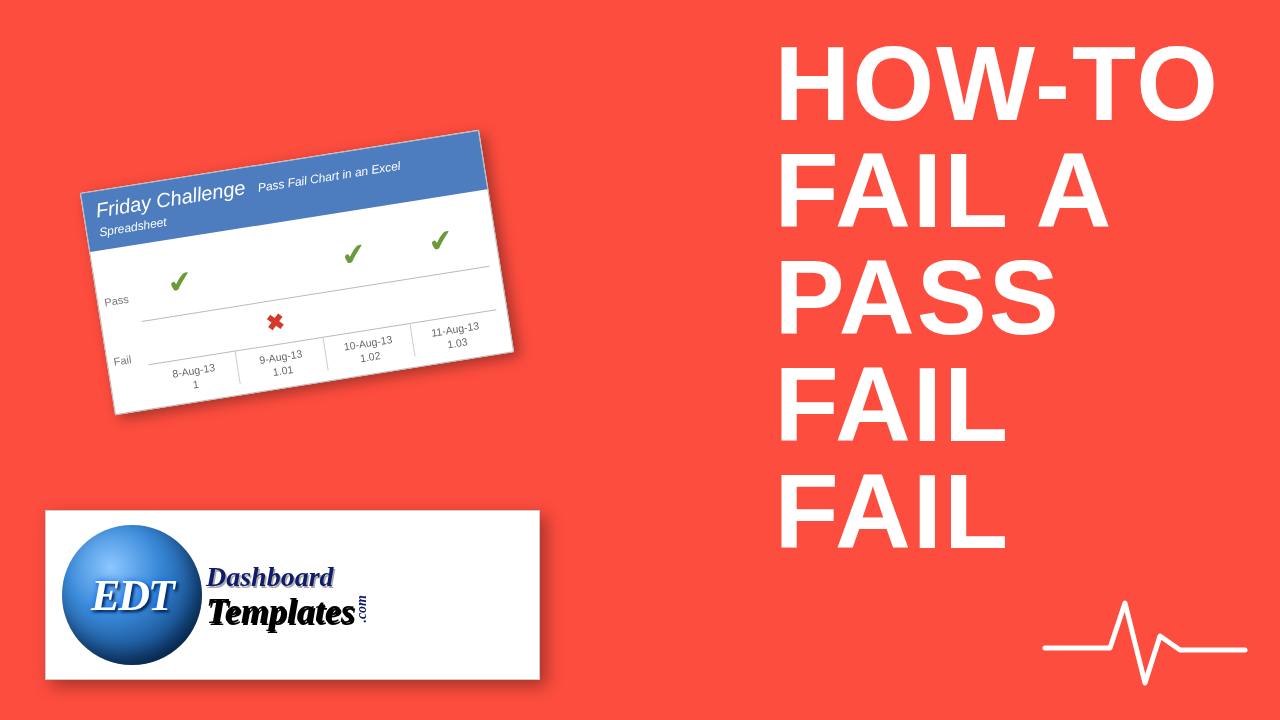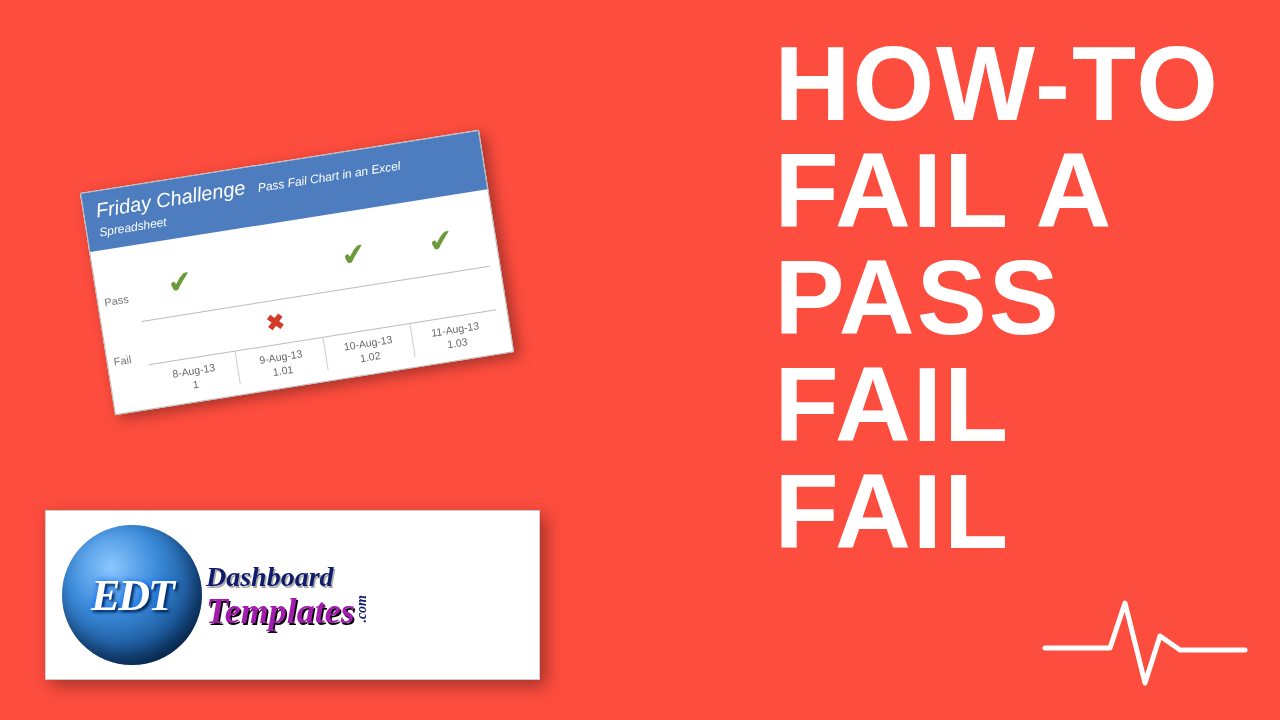--- a/index.html
+++ b/index.html
@@ -129,21 +129,21 @@
     font-style: italic;
     font-weight: 700;
     font-size: 44px;
     color: #fff;
     text-shadow: 0 0 6px #06f, 2px 2px 3px #000;
     letter-spacing: -2px;
   }
   .brand { line-height: 1; font-family: Georgia, "Times New Roman", serif; font-weight: 700; font-style: italic; }
   .brand .l1 { color:#b51d1d; font-size: 54px; text-shadow: 2px 2px 0 #000; position: relative; }
   .brand .l2 { color:#0f1b6b; font-size: 28px; text-shadow: 1.5px 1.5px 0 #aaa; margin-top: 2px; }
-  .brand .l3 { color:#a21caf; font-size: 36px; text-shadow: 1.5px 1.5px 0 #000; margin-top: 2px; }
+  .brand .l3 { color:#000000; font-size: 36px; text-shadow: 1.5px 1.5px 0 #000; margin-top: 2px; }
   .brand .dotcom {
     position: absolute;
     right: -14px;
     bottom: -34px;
     transform: rotate(-90deg);
     transform-origin: right bottom;
     font-size: 14px;
     color: #0f1b6b;
     font-style: italic;
     text-shadow: none;

